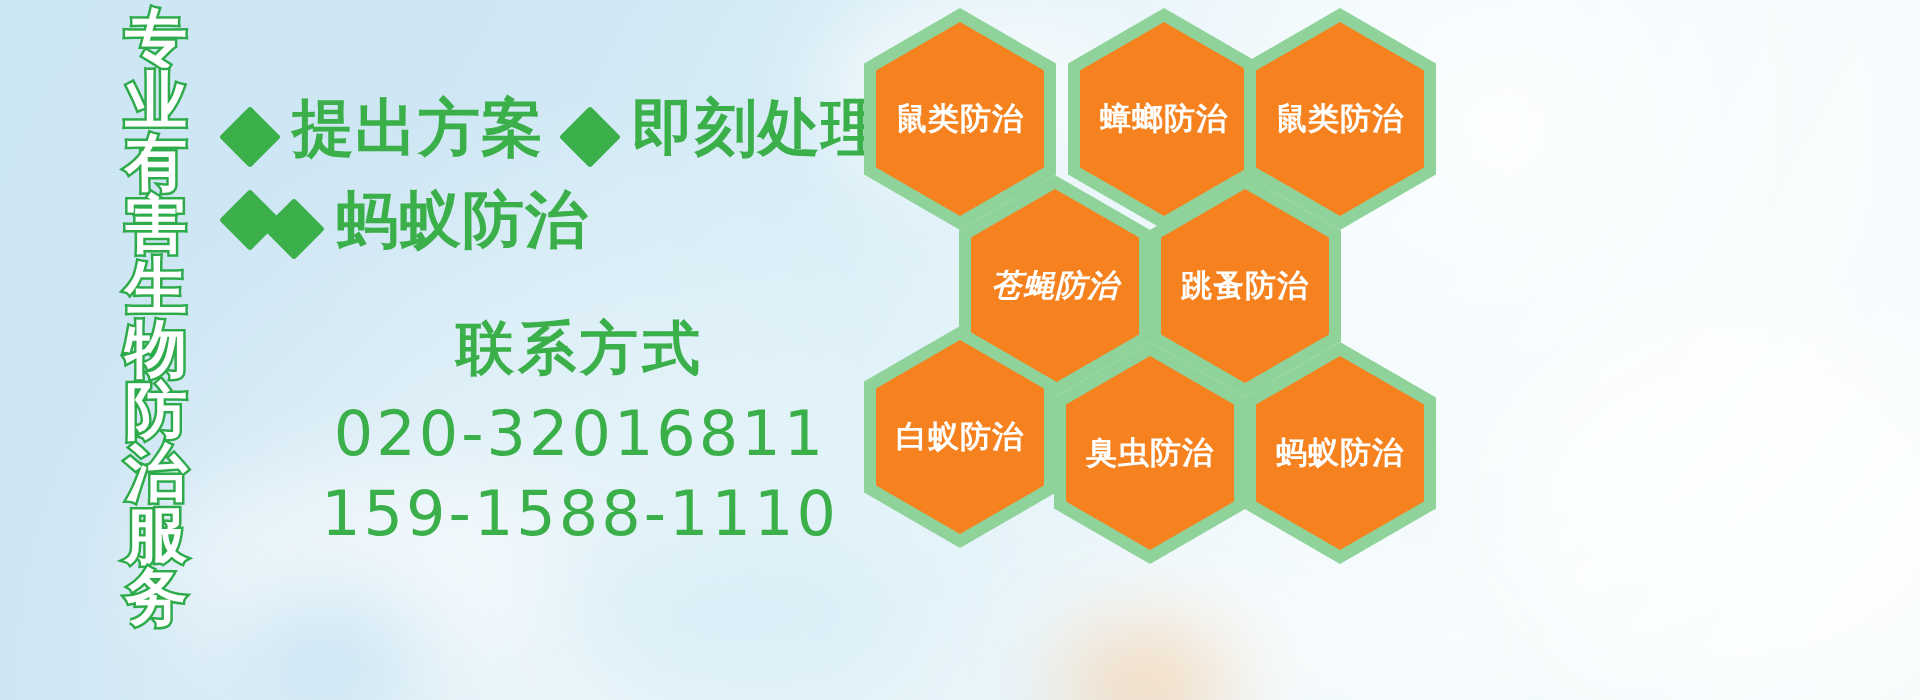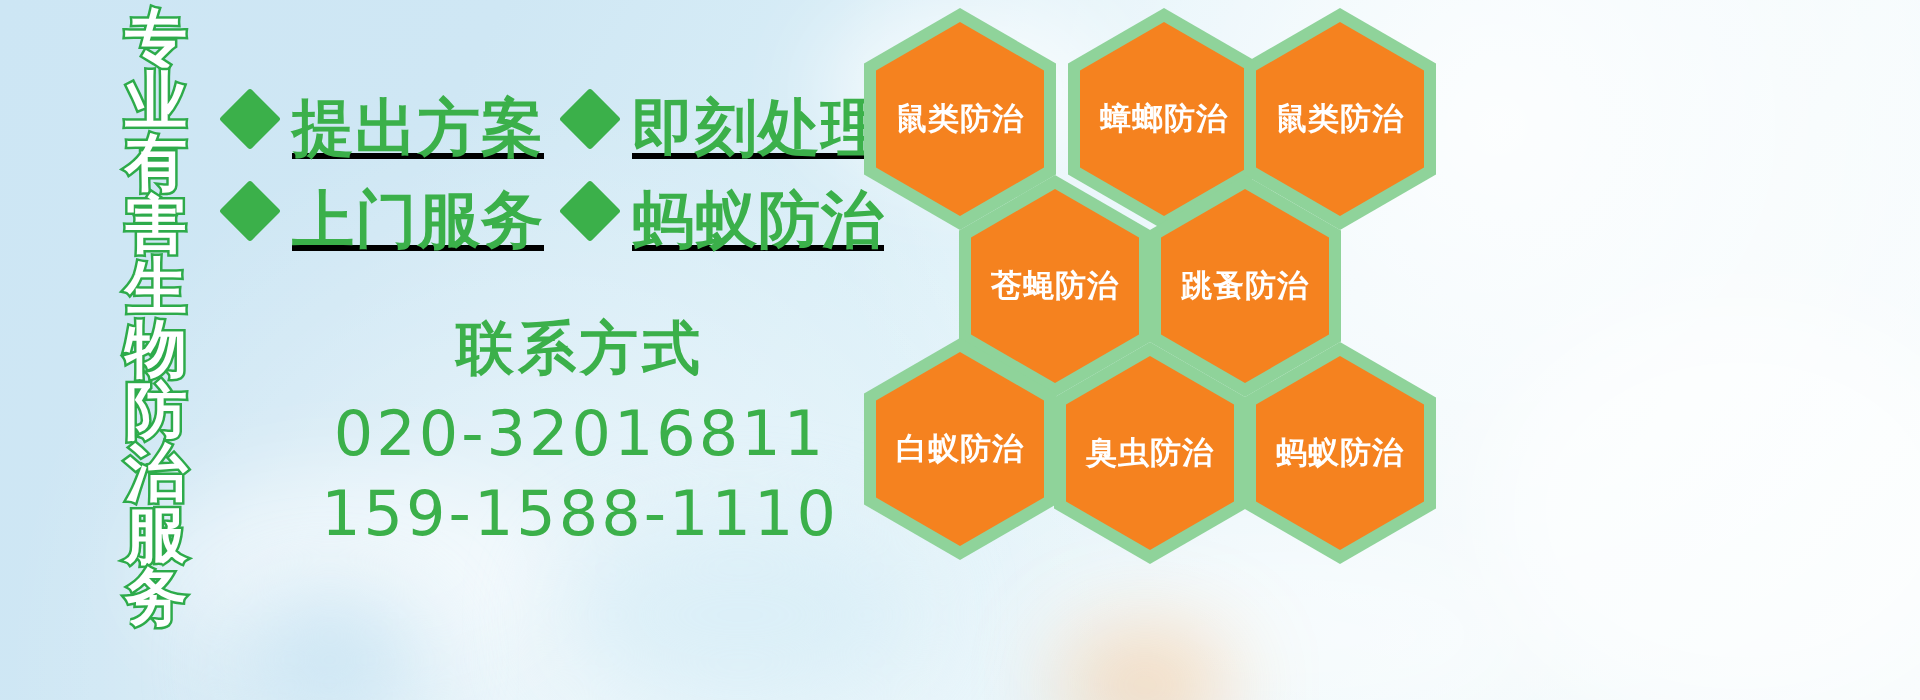--- a/index.html
+++ b/index.html
@@ -66,22 +66,21 @@
     width: 640px;
   }
   .feature-row {
     display: flex;
     align-items: center;
     height: 92px;
     white-space: nowrap;
   }
   .feature-item {
     display: flex;
-    align-items: flex-start;
-    text-decoration: underline;
+    align-items: flex-end;
   }
   .diamond-icon {
     width: 44px;
     height: 44px;
     background: #3bb04a;
     transform: rotate(45deg);
     border-radius: 3px;
     flex: 0 0 auto;
   }
   .feature-label {
@@ -199,21 +198,20 @@
         <span class="feature-label">提出方案</span>
       </div>
       <div class="feature-item">
         <span class="diamond-icon"></span>
         <span class="feature-label">即刻处理</span>
       </div>
     </div>
     <div class="feature-row">
       <div class="feature-item">
         <span class="diamond-icon"></span>
-        <span class="feature-label">上门服务</span>
       </div>
       <div class="feature-item">
         <span class="diamond-icon"></span>
         <span class="feature-label">蚂蚁防治</span>
       </div>
     </div>
   </div>
 
   <div id="contact-block">
     <div id="contact-heading">联系方式</div>
@@ -234,33 +232,33 @@
       <div class="hex-inner"></div>
       <div class="hex-label">蟑螂防治</div>
     </div>
 
     <div class="hex-cell" style="left:388px; top:8px;">
       <div class="hex-shape"></div>
       <div class="hex-inner"></div>
       <div class="hex-label">鼠类防治</div>
     </div>
 
-    <div class="hex-cell" style="left:103px; top:175px;">
+    <div class="hex-cell" style="left:103px; top:175px;font-style:italic;">
       <div class="hex-shape"></div>
       <div class="hex-inner"></div>
       <div class="hex-label">苍蝇防治</div>
     </div>
 
     <div class="hex-cell" style="left:293px; top:175px;">
       <div class="hex-shape"></div>
       <div class="hex-inner"></div>
       <div class="hex-label">跳蚤防治</div>
     </div>
 
-    <div class="hex-cell" style="left:8px; top:338px;text-align:center;">
+    <div class="hex-cell" style="left:8px; top:326px;text-align:center;">
       <div class="hex-shape"></div>
       <div class="hex-inner"></div>
       <div class="hex-label">白蚁防治</div>
     </div>
 
     <div class="hex-cell" style="left:198px; top:342px;">
       <div class="hex-shape"></div>
       <div class="hex-inner"></div>
       <div class="hex-label">臭虫防治</div>
     </div>

